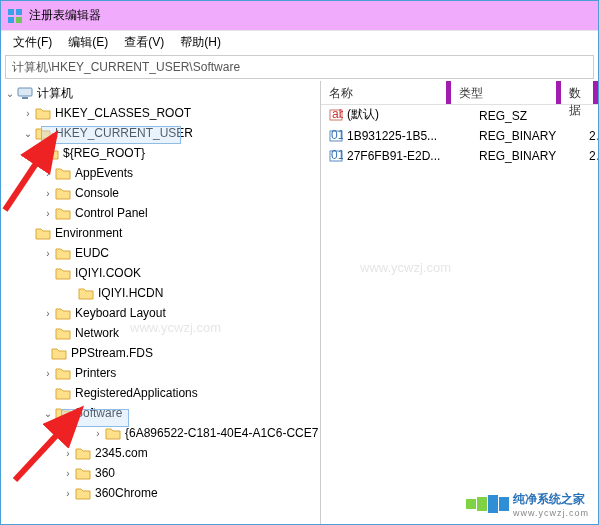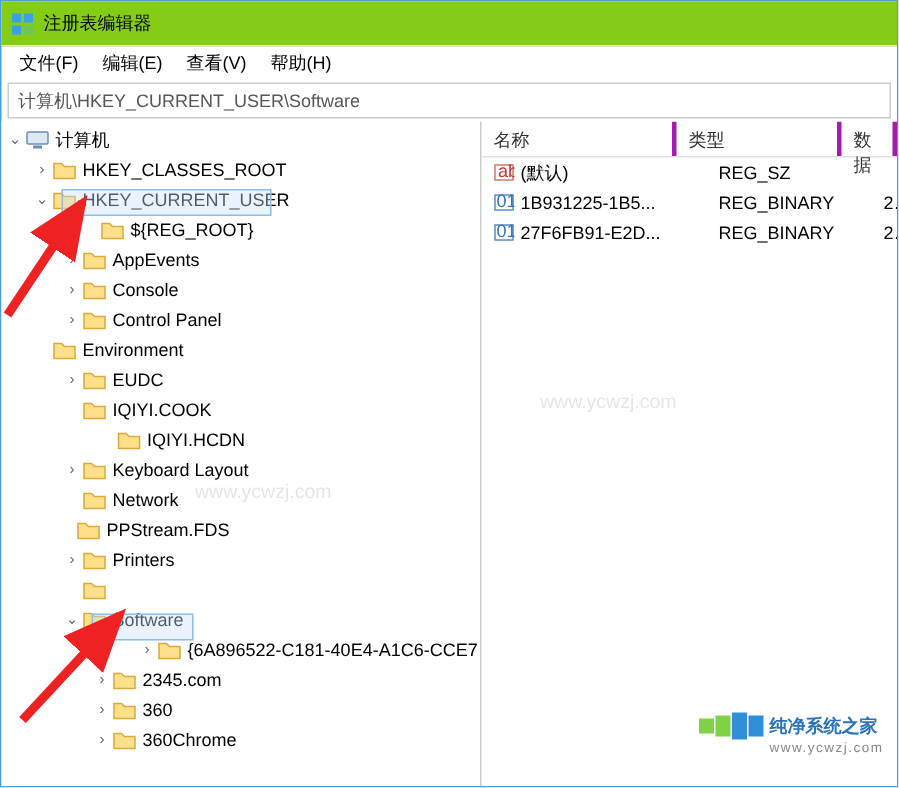--- a/index.html
+++ b/index.html
@@ -1,20 +1,20 @@
 <!DOCTYPE html>
 <html><head>
 <meta charset="utf-8">
 <style>
 * { margin: 0; padding: 0; box-sizing: border-box; font-family: "Microsoft YaHei", "Segoe UI", sans-serif; font-size: 12px; }
 body { background: #fff; width: 599px; height: 525px; overflow: hidden; position: relative; }
 
 .window { border: 1px solid #4a9fd8; width: 599px; height: 525px; display: flex; flex-direction: column; }
 
-.titlebar { height: 30px; background: #84cc16; display: flex; align-items: center; padding: 0 6px; border-bottom: 1px solid #e5e5e5; }
+.titlebar { height: 30px; background: #f0abfc; display: flex; align-items: center; padding: 0 6px; border-bottom: 1px solid #e5e5e5; }
 .titlebar .app-icon { width: 16px; height: 16px; margin-right: 6px; }
 .titlebar .app-icon svg { width: 16px; height: 16px; }
 .titlebar .title { color: #000; }
 
 .menubar { height: 22px; display: flex; align-items: center; padding: 0 4px; gap: 0; }
 .menubar .menu-item { padding: 3px 8px; cursor: default; }
 
 .addressbar { height: 24px; border: 1px solid #ccc; margin: 2px 4px; display: flex; align-items: center; padding: 0 6px; background: #fff; color: #555; }
 
 .content { flex: 1; display: flex; min-height: 0; }
@@ -26,37 +26,37 @@
 .tree-node .label { color: #000; }
 .highlight-box { position: absolute; border: 1px solid #8fbce6; background: rgba(200,225,250,0.4); pointer-events: none; }
 .highlight-box.one { left: 40px; top: 45px; width: 140px; height: 18px; }
 .highlight-box.two { left: 60px; top: 328px; width: 68px; height: 18px; }
 
 
 .folder-svg { width:16px; height:14px; }
 
 .right-panel { flex: 1; background: #fff; overflow: hidden; }
 .right-header { display: flex; height: 24px; border-bottom: 1px solid #e0e0e0; }
-.right-header .col { padding: 4px 8px; color: #333; border-right: 3px solid #a21caf; }
+.right-header .col { padding: 4px 8px; color: #333; border-right: 5px solid #a21caf; }
 .col.name { width: 130px; }
 .col.type { width: 110px; }
 .col.data { flex: 1; }
-.right-row { display: flex; height: 20px; align-items: center; }
+.right-row { display: flex; height: 20px; align-items: flex-end; }
 .right-row .cell { padding: 2px 8px; overflow: hidden; text-overflow: ellipsis; white-space: nowrap; }
 .right-row .cell.name { width: 130px; display:flex; align-items:center; gap:4px; }
 .right-row .cell.type { width: 110px; margin-left: 20px; }
 .right-row .cell.data { flex: 1; }
 .val-icon { width:14px; height:14px; display:inline-flex; }
 
 
 .arrow { position: absolute; pointer-events: none; }
 .arrow svg { overflow: visible; }
 
 
-.watermark-logo { position: absolute; right: 6px; bottom: 20px; display: flex; align-items: flex-start; gap: 4px; background: rgba(255,255,255,0.85); padding: 2px 4px; }
+.watermark-logo { position: absolute; right: 6px; bottom: 5px; display: flex; align-items: center; gap: 4px; background: rgba(255,255,255,0.85); padding: 2px 4px; }
 .watermark-logo .sq { width: 10px; height: 10px; }
 .watermark-squares { display: flex; gap: 1px; align-items:center; }
 .watermark-squares .sq.s1 { background:#7fd243; height:10px; }
 .watermark-squares .sq.s2 { background:#7fd243; height:14px; }
 .watermark-squares .sq.s3 { background:#2f8ed6; height:18px; }
 .watermark-squares .sq.s4 { background:#2f8ed6; height:14px; }
 .watermark-text { font-weight: bold; color:#2b73b8; font-size: 16px; }
 .watermark-text .sub { display:block; font-size:9px; color:#888; font-weight:normal; letter-spacing:1px; }
 .watermark-repeat { position:absolute; color: rgba(180,180,180,0.35); font-size: 13px; pointer-events:none; transform: rotate(0deg); }
 
@@ -123,21 +123,21 @@
       <div class="tree-node" style="padding-left:20px">
         <span class="chev">⌄</span>
         <span class="folder-icon">
             <svg class="folder-svg" viewBox="0 0 16 14">
               <path d="M1 3 L6 3 L8 5 L15 5 L15 13 L1 13 Z" fill="#ffe08a" stroke="#d9a93a"></path>
             </svg>
           </span>
         <span class="label">HKEY_CURRENT_USER</span>
       </div>
 
-      <div class="tree-node" style="padding-left:52px">
+      <div class="tree-node" style="padding-left:28px">
         <span class="chev"></span>
         <span class="folder-icon">
             <svg class="folder-svg" viewBox="0 0 16 14">
               <path d="M1 3 L6 3 L8 5 L15 5 L15 13 L1 13 Z" fill="#ffe08a" stroke="#d9a93a"></path>
             </svg>
           </span>
         <span class="label">${REG_ROOT}</span>
       </div>
 
       <div class="tree-node" style="padding-left:40px">
@@ -250,20 +250,21 @@
         <span class="label">Printers</span>
       </div>
 
       <div class="tree-node" style="padding-left:40px">
         <span class="chev"></span>
         <span class="folder-icon">
             <svg class="folder-svg" viewBox="0 0 16 14">
               <path d="M1 3 L6 3 L8 5 L15 5 L15 13 L1 13 Z" fill="#ffe08a" stroke="#d9a93a"></path>
             </svg>
           </span>
+        <span class="label">RegisteredApplications</span>
       </div>
 
       <div class="tree-node" style="padding-left:40px">
         <span class="chev">⌄</span>
         <span class="folder-icon">
             <svg class="folder-svg" viewBox="0 0 16 14">
               <path d="M1 3 L6 3 L8 5 L15 5 L15 13 L1 13 Z" fill="#ffe08a" stroke="#d9a93a"></path>
             </svg>
           </span>
         <span class="label">Software</span>

